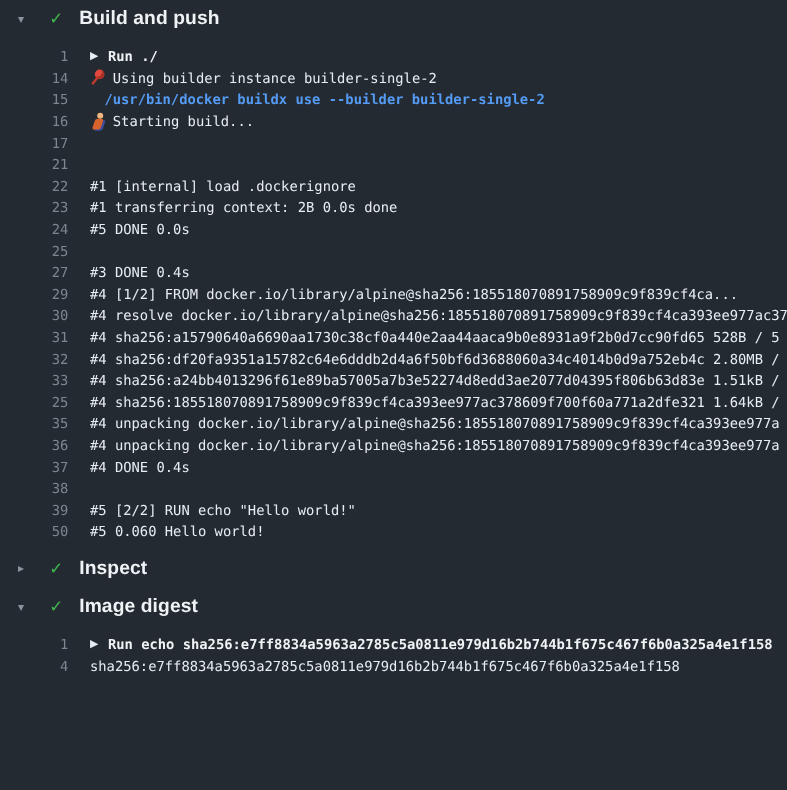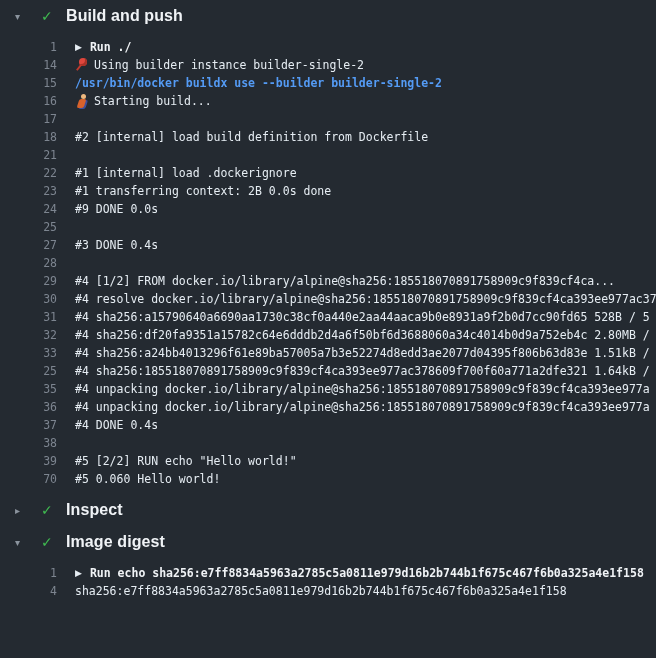--- a/index.html
+++ b/index.html
@@ -71,20 +71,21 @@
   }
   .txt {
     font-size: 11.5px;
     color: #e6edf3;
     white-space: pre;
     text-align: right;
   }
   .txt.command {
     color: #549bf5;
     font-weight: 700;
+    margin-left: 12px;
   }
   .txt.group {
     color: #f0f3f6;
     font-weight: 700;
   }
   .runchev {
     color: #e6edf3;
     font-size: 9px;
     margin-right: 8px;
     font-family: "DejaVu Sans", sans-serif;
@@ -143,40 +144,38 @@
         <span class="chev">▾</span>
         <span class="check">✓</span>
         <span class="title">Build and push</span>
       </div>
       <div class="log-body">
         <div class="row"><span class="num">1</span><span class="runchev">▶</span><span class="txt group">Run ./</span></div>
         <div class="row"><span class="num">14</span><span class="emoji emoji-pushpin"></span><span class="txt plain">Using builder instance builder-single-2</span></div>
         <div class="row"><span class="num">15</span><span class="txt command">/usr/bin/docker buildx use --builder builder-single-2</span></div>
         <div class="row"><span class="num">16</span><span class="emoji emoji-runner"></span><span class="txt plain">Starting build...</span></div>
         <div class="row"><span class="num">17</span></div>
-        <div class="row"><span class="num">18</span><span class="txt plain">#2 [internal] load build definition from Dockerfile</span></div>
         <div class="row"><span class="num">21</span><span class="txt plain"></span></div>
         <div class="row"><span class="num">22</span><span class="txt plain">#1 [internal] load .dockerignore</span></div>
         <div class="row"><span class="num">23</span><span class="txt plain">#1 transferring context: 2B 0.0s done</span></div>
-        <div class="row"><span class="num">24</span><span class="txt plain">#9 DONE 0.0s</span></div>
+        <div class="row"><span class="num">24</span><span class="txt plain">#5 DONE 0.0s</span></div>
         <div class="row"><span class="num">25</span><span class="txt plain"></span></div>
         <div class="row"><span class="num">27</span><span class="txt plain">#3 DONE 0.4s</span></div>
-        <div class="row"><span class="num">28</span><span class="txt plain"></span></div>
         <div class="row"><span class="num">29</span><span class="txt plain">#4 [1/2] FROM docker.io/library/alpine@sha256:185518070891758909c9f839cf4ca...</span></div>
         <div class="row"><span class="num">30</span><span class="txt plain">#4 resolve docker.io/library/alpine@sha256:185518070891758909c9f839cf4ca393ee977ac37</span></div>
         <div class="row"><span class="num">31</span><span class="txt plain">#4 sha256:a15790640a6690aa1730c38cf0a440e2aa44aaca9b0e8931a9f2b0d7cc90fd65 528B / 5</span></div>
         <div class="row"><span class="num">32</span><span class="txt plain">#4 sha256:df20fa9351a15782c64e6dddb2d4a6f50bf6d3688060a34c4014b0d9a752eb4c 2.80MB /</span></div>
         <div class="row"><span class="num">33</span><span class="txt plain">#4 sha256:a24bb4013296f61e89ba57005a7b3e52274d8edd3ae2077d04395f806b63d83e 1.51kB /</span></div>
         <div class="row"><span class="num">25</span><span class="txt plain">#4 sha256:185518070891758909c9f839cf4ca393ee977ac378609f700f60a771a2dfe321 1.64kB /</span></div>
         <div class="row"><span class="num">35</span><span class="txt plain">#4 unpacking docker.io/library/alpine@sha256:185518070891758909c9f839cf4ca393ee977a</span></div>
         <div class="row"><span class="num">36</span><span class="txt plain">#4 unpacking docker.io/library/alpine@sha256:185518070891758909c9f839cf4ca393ee977a</span></div>
         <div class="row"><span class="num">37</span><span class="txt plain">#4 DONE 0.4s</span></div>
         <div class="row"><span class="num">38</span><span class="txt plain"></span></div>
         <div class="row"><span class="num">39</span><span class="txt plain">#5 [2/2] RUN echo "Hello world!"</span></div>
-        <div class="row"><span class="num">70</span><span class="txt plain">#5 0.060 Hello world!</span></div>
+        <div class="row"><span class="num">50</span><span class="txt plain">#5 0.060 Hello world!</span></div>
       </div>
     </div>
     <div class="section">
       <div class="section-header">
         <span class="chev">▸</span>
         <span class="check">✓</span>
         <span class="title">Inspect</span>
       </div>
     </div>
     <div class="section">

